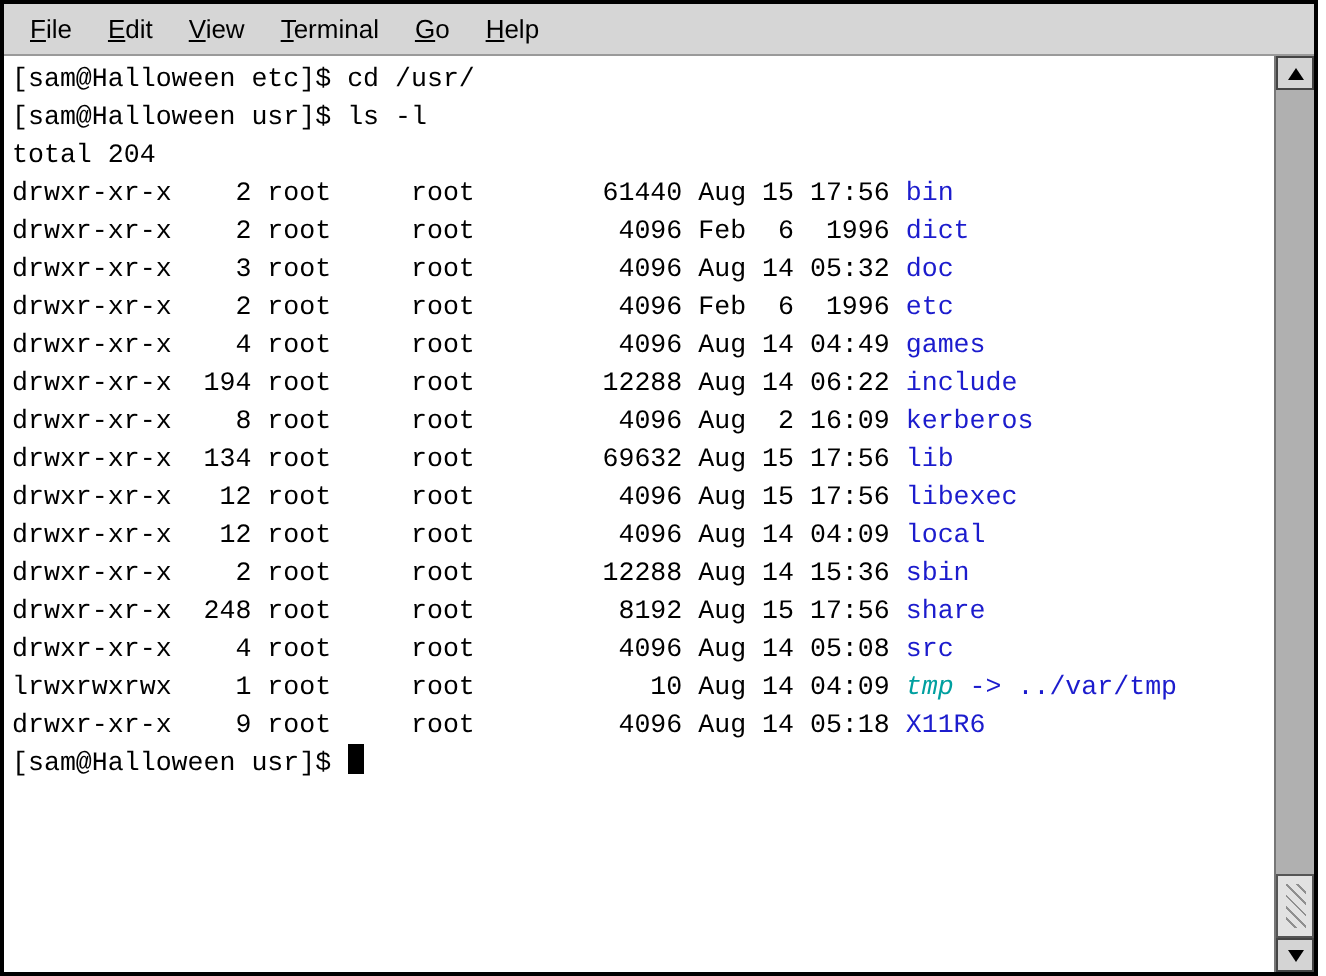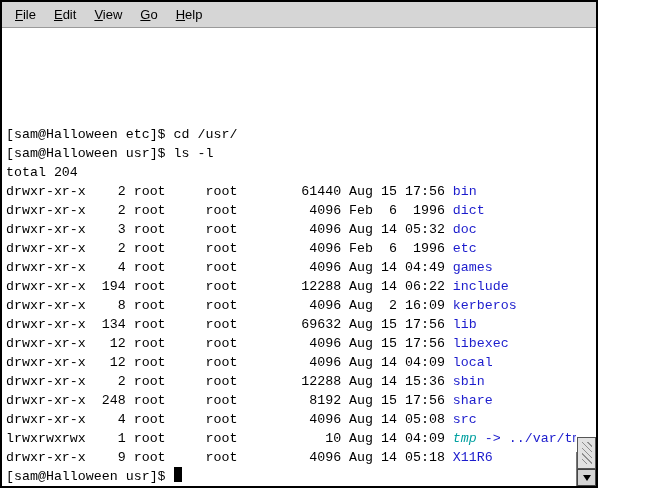--- a/index.html
+++ b/index.html
@@ -1,30 +1,30 @@
 <!DOCTYPE html>
 <html style="--dir-color: #1c1ccd; --symlink-color: #00a0a0; --menubar-bg: #d6d6d6;"><head>
 <meta charset="utf-8">
 <style>
   html,body{margin:0;padding:0;background:#fff;}
   .window{
-    width:598px;height:488px;box-sizing:border-box;
+    width:659px;height:488px;box-sizing:border-box;
     border:2px solid #000;background:#fff;
     display:flex;flex-direction:column;overflow:hidden;
     font-family:"Liberation Sans",sans-serif;
   }
   .menubar{
     height:25px;flex:0 0 25px;background:var(--menubar-bg,#d6d6d6);
     border-bottom:1px solid #9a9a9a;
     display:flex;align-items:center;padding-left:4px;
     font-size:13px;color:#000;
   }
   .menu-item{padding:3px 9px;cursor:default;white-space:nowrap;}
   .menu-item u{text-decoration:underline;}
-  .content{flex:1;display:flex;min-height:0;align-items:flex-end;}
+  .content{flex:1;display:flex;min-height:0;}
   .screen{
     flex:1;background:#fff;color:#000;
     font-family:"Liberation Mono","DejaVu Sans Mono",monospace;
     font-size:13.3px;line-height:19px;
     padding:2px 0 0 4px;white-space:pre;overflow:hidden;
   }
   .tline{height:19px;}
   .c-default{color:#000;}
   .c-dir{color:var(--dir-color,#1c1ccd);}
   .c-symlink{color:var(--symlink-color,#00a0a0);font-style:italic;}
@@ -57,20 +57,21 @@
   }
 </style>
 </head>
 <body>
 
 <div class="window">
   <div class="menubar" id="menubar">
       <span class="menu-item"><u>F</u>ile</span>
       <span class="menu-item"><u>E</u>dit</span>
       <span class="menu-item"><u>V</u>iew</span>
+      <span class="menu-item"><u>T</u>erminal</span>
       <span class="menu-item"><u>G</u>o</span>
       <span class="menu-item"><u>H</u>elp</span>
     </div>
   <div class="content">
     <div class="screen" id="screen"><div class="tline"><span class="c-default">[sam@Halloween etc]$ cd /usr/</span></div><div class="tline"><span class="c-default">[sam@Halloween usr]$ ls -l</span></div><div class="tline"><span class="c-default">total 204</span></div><div class="tline"><span class="c-default">drwxr-xr-x    2 root     root        61440 Aug 15 17:56 </span><span class="c-dir">bin</span></div><div class="tline"><span class="c-default">drwxr-xr-x    2 root     root         4096 Feb  6  1996 </span><span class="c-dir">dict</span></div><div class="tline"><span class="c-default">drwxr-xr-x    3 root     root         4096 Aug 14 05:32 </span><span class="c-dir">doc</span></div><div class="tline"><span class="c-default">drwxr-xr-x    2 root     root         4096 Feb  6  1996 </span><span class="c-dir">etc</span></div><div class="tline"><span class="c-default">drwxr-xr-x    4 root     root         4096 Aug 14 04:49 </span><span class="c-dir">games</span></div><div class="tline"><span class="c-default">drwxr-xr-x  194 root     root        12288 Aug 14 06:22 </span><span class="c-dir">include</span></div><div class="tline"><span class="c-default">drwxr-xr-x    8 root     root         4096 Aug  2 16:09 </span><span class="c-dir">kerberos</span></div><div class="tline"><span class="c-default">drwxr-xr-x  134 root     root        69632 Aug 15 17:56 </span><span class="c-dir">lib</span></div><div class="tline"><span class="c-default">drwxr-xr-x   12 root     root         4096 Aug 15 17:56 </span><span class="c-dir">libexec</span></div><div class="tline"><span class="c-default">drwxr-xr-x   12 root     root         4096 Aug 14 04:09 </span><span class="c-dir">local</span></div><div class="tline"><span class="c-default">drwxr-xr-x    2 root     root        12288 Aug 14 15:36 </span><span class="c-dir">sbin</span></div><div class="tline"><span class="c-default">drwxr-xr-x  248 root     root         8192 Aug 15 17:56 </span><span class="c-dir">share</span></div><div class="tline"><span class="c-default">drwxr-xr-x    4 root     root         4096 Aug 14 05:08 </span><span class="c-dir">src</span></div><div class="tline"><span class="c-default">lrwxrwxrwx    1 root     root           10 Aug 14 04:09 </span><span class="c-symlink">tmp</span><span class="c-dir"> -&gt; </span><span class="c-dir">../var/tmp</span></div><div class="tline"><span class="c-default">drwxr-xr-x    9 root     root         4096 Aug 14 05:18 </span><span class="c-dir">X11R6</span></div><div class="tline"><span class="c-default">[sam@Halloween usr]$ </span><span class="cursor"></span></div></div>
     <div class="scrollbar">
       <div class="sb-btn">
         <span class="arrow up"></span>
       </div>
       <div class="sb-track">

